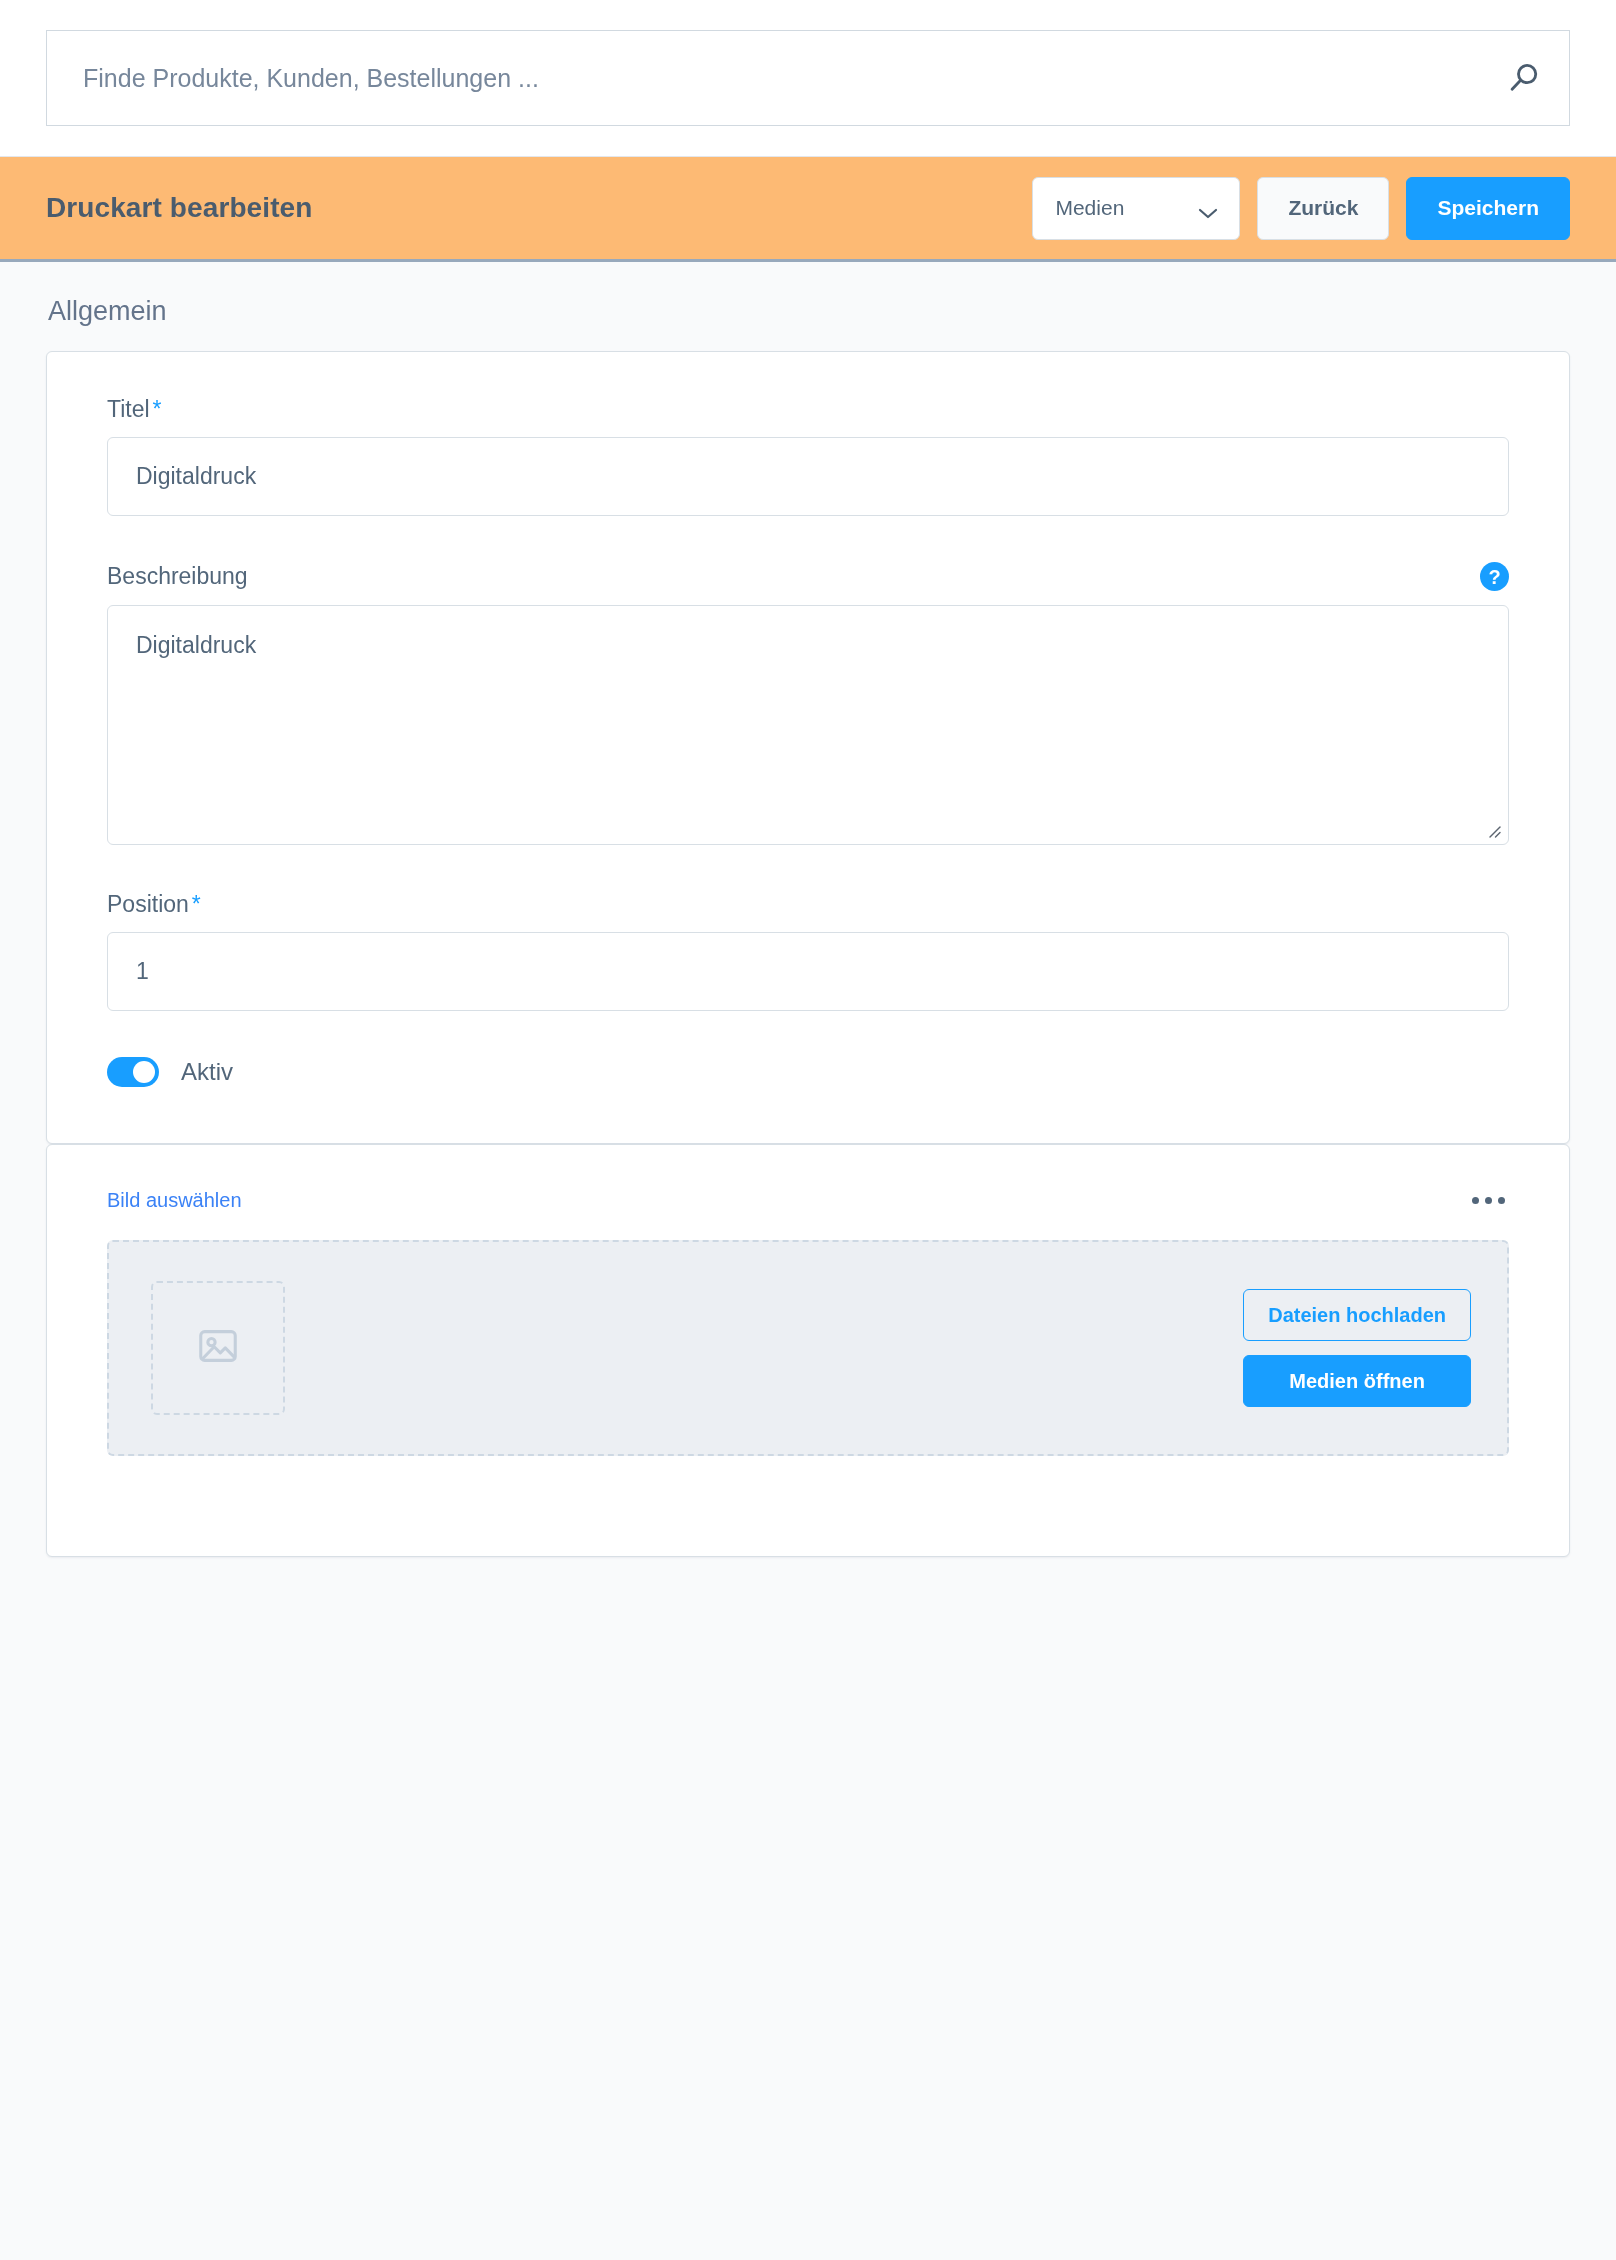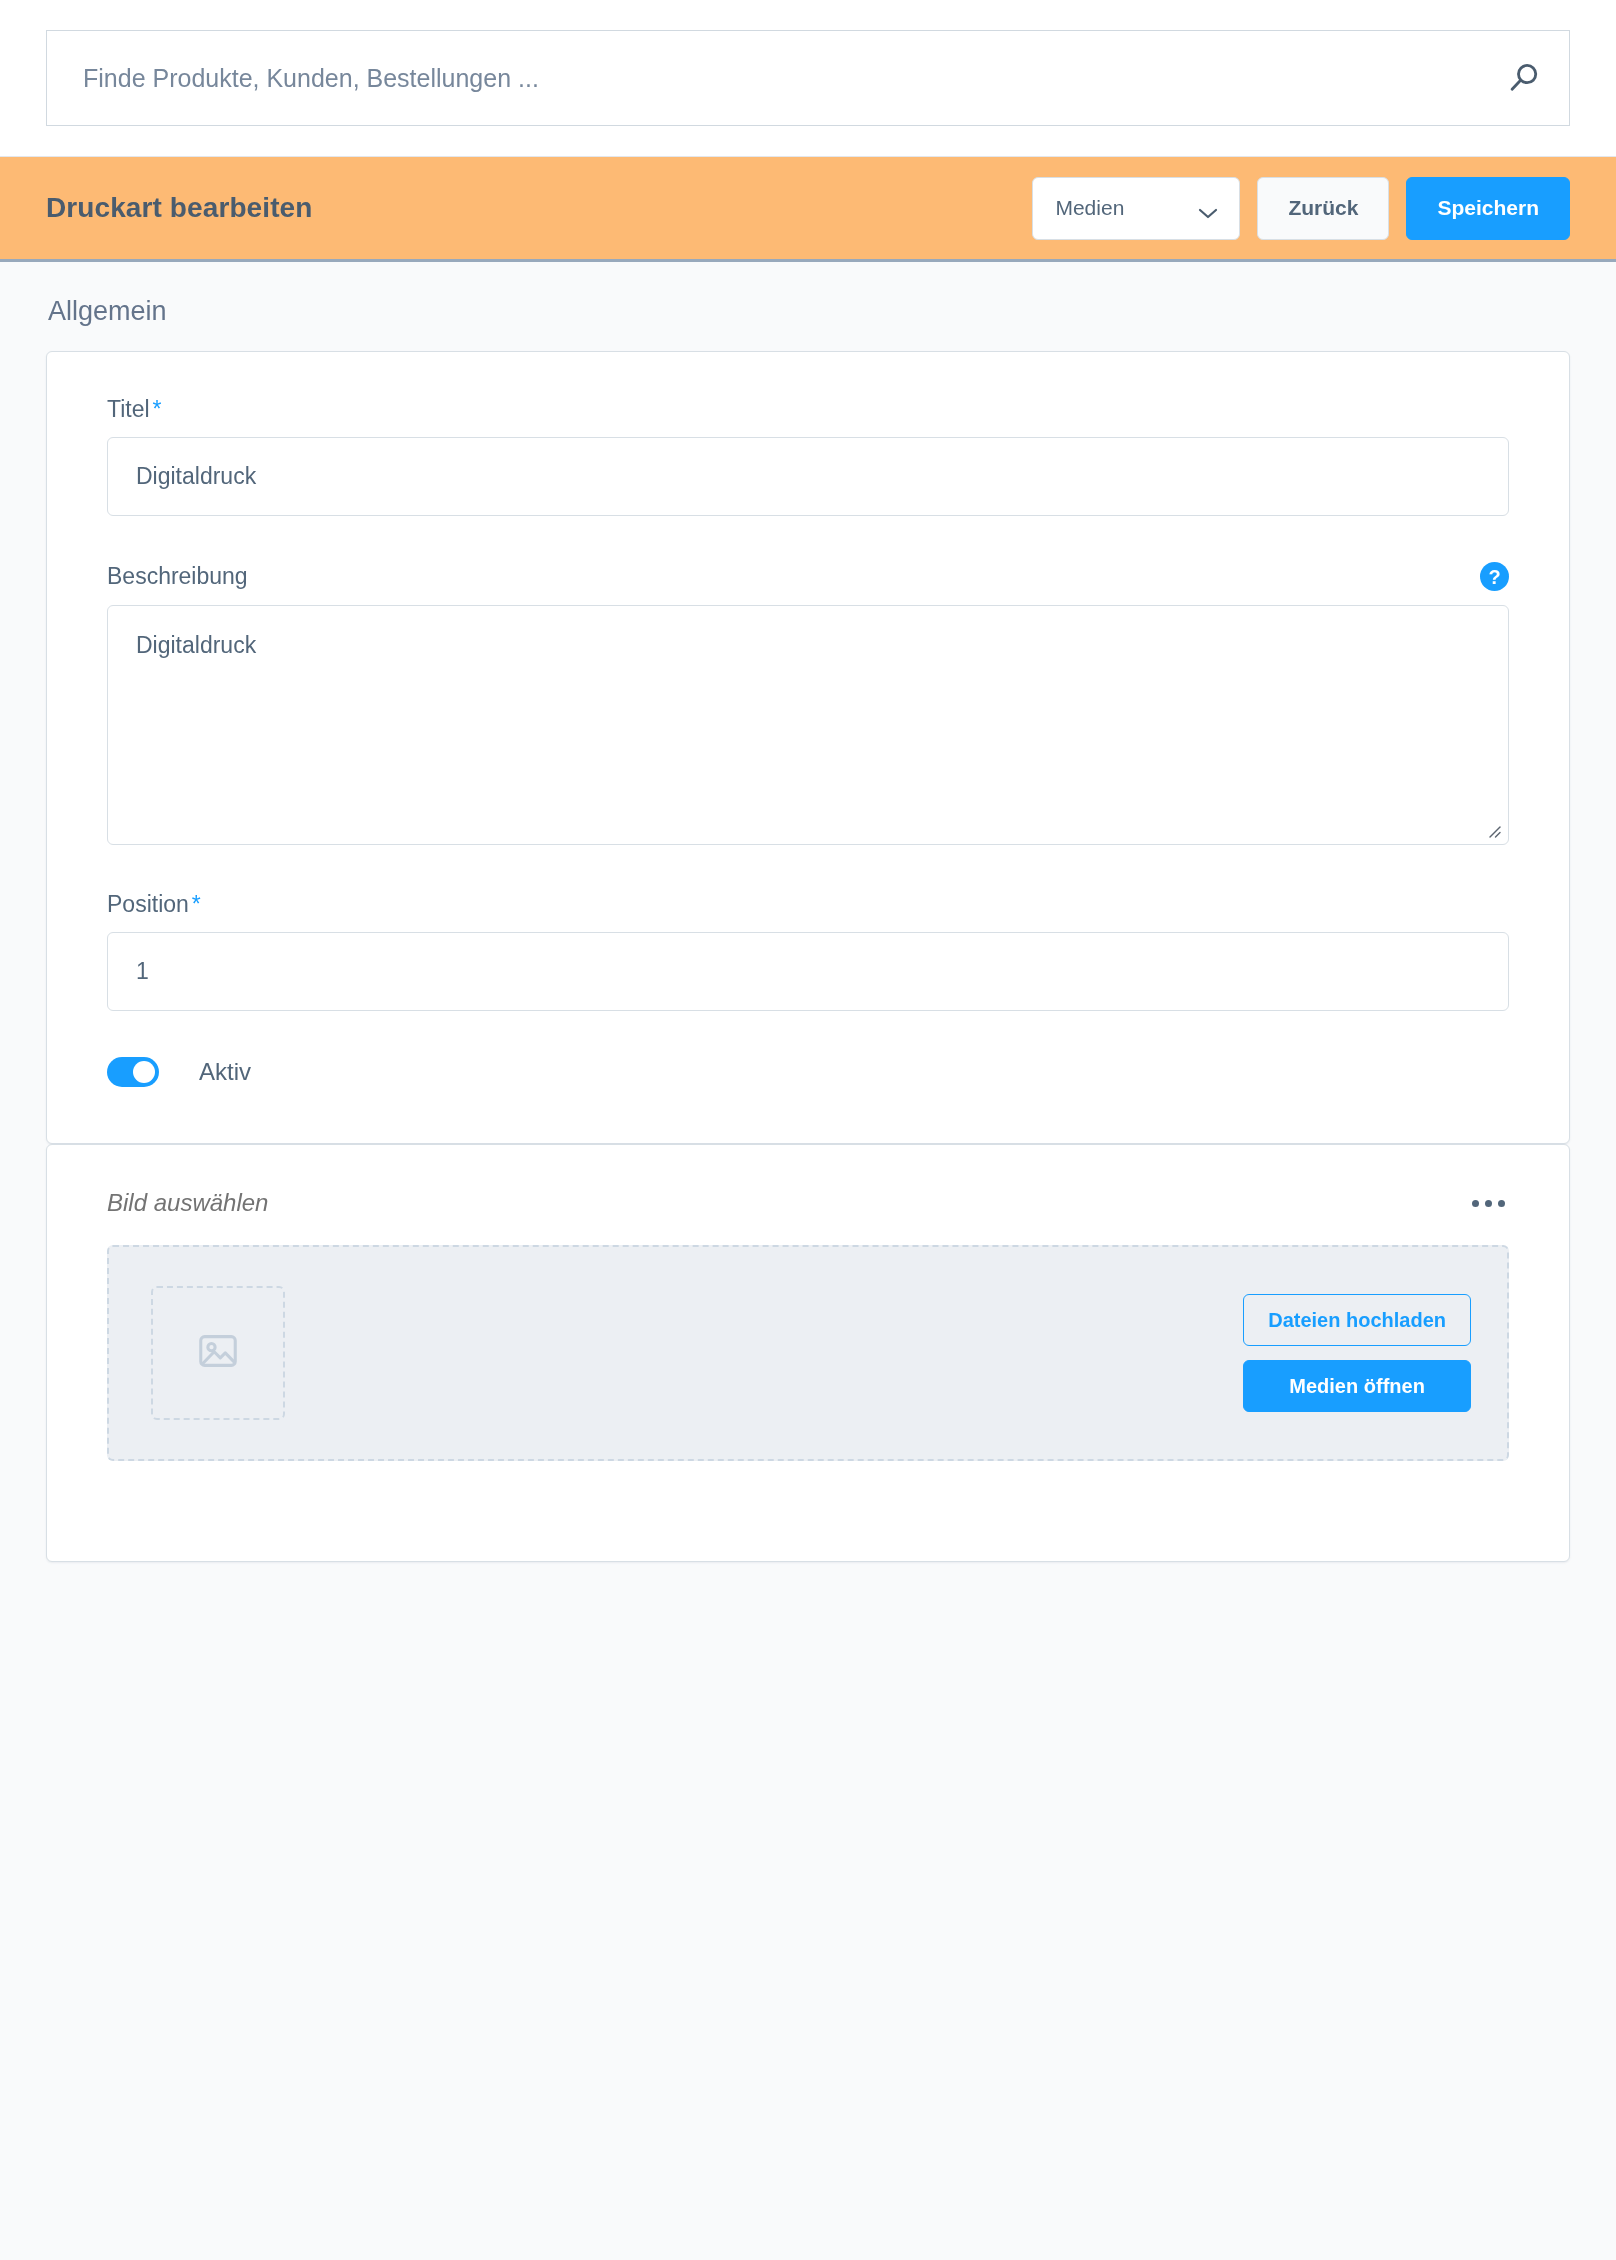--- a/index.html
+++ b/index.html
@@ -211,21 +211,21 @@
     bottom: 6px;
     width: 18px;
     height: 18px;
     pointer-events: none;
   }
 
   
   .switch-row {
     display: flex;
     align-items: center;
-    gap: 40px;
+    gap: 22px;
     margin-top: 10px;
   }
   .switch {
     width: 52px;
     height: 30px;
     border-radius: 15px;
     background: #189eff;
     position: relative;
     cursor: pointer;
     flex: 0 0 auto;
@@ -245,23 +245,22 @@
   }
 
   
   .img-head {
     display: flex;
     align-items: center;
     justify-content: space-between;
     margin-bottom: 28px;
   }
   .img-head-label {
-    font-size: 24px;
-    color: #737373;
-    font-style: italic;
+    font-size: 20px;
+    color: #3b82f6;
   }
   .dots-menu {
     display: flex;
     gap: 6px;
     align-items: center;
     cursor: pointer;
     padding: 8px 4px;
   }
   .dots-menu i {
     display: block;

